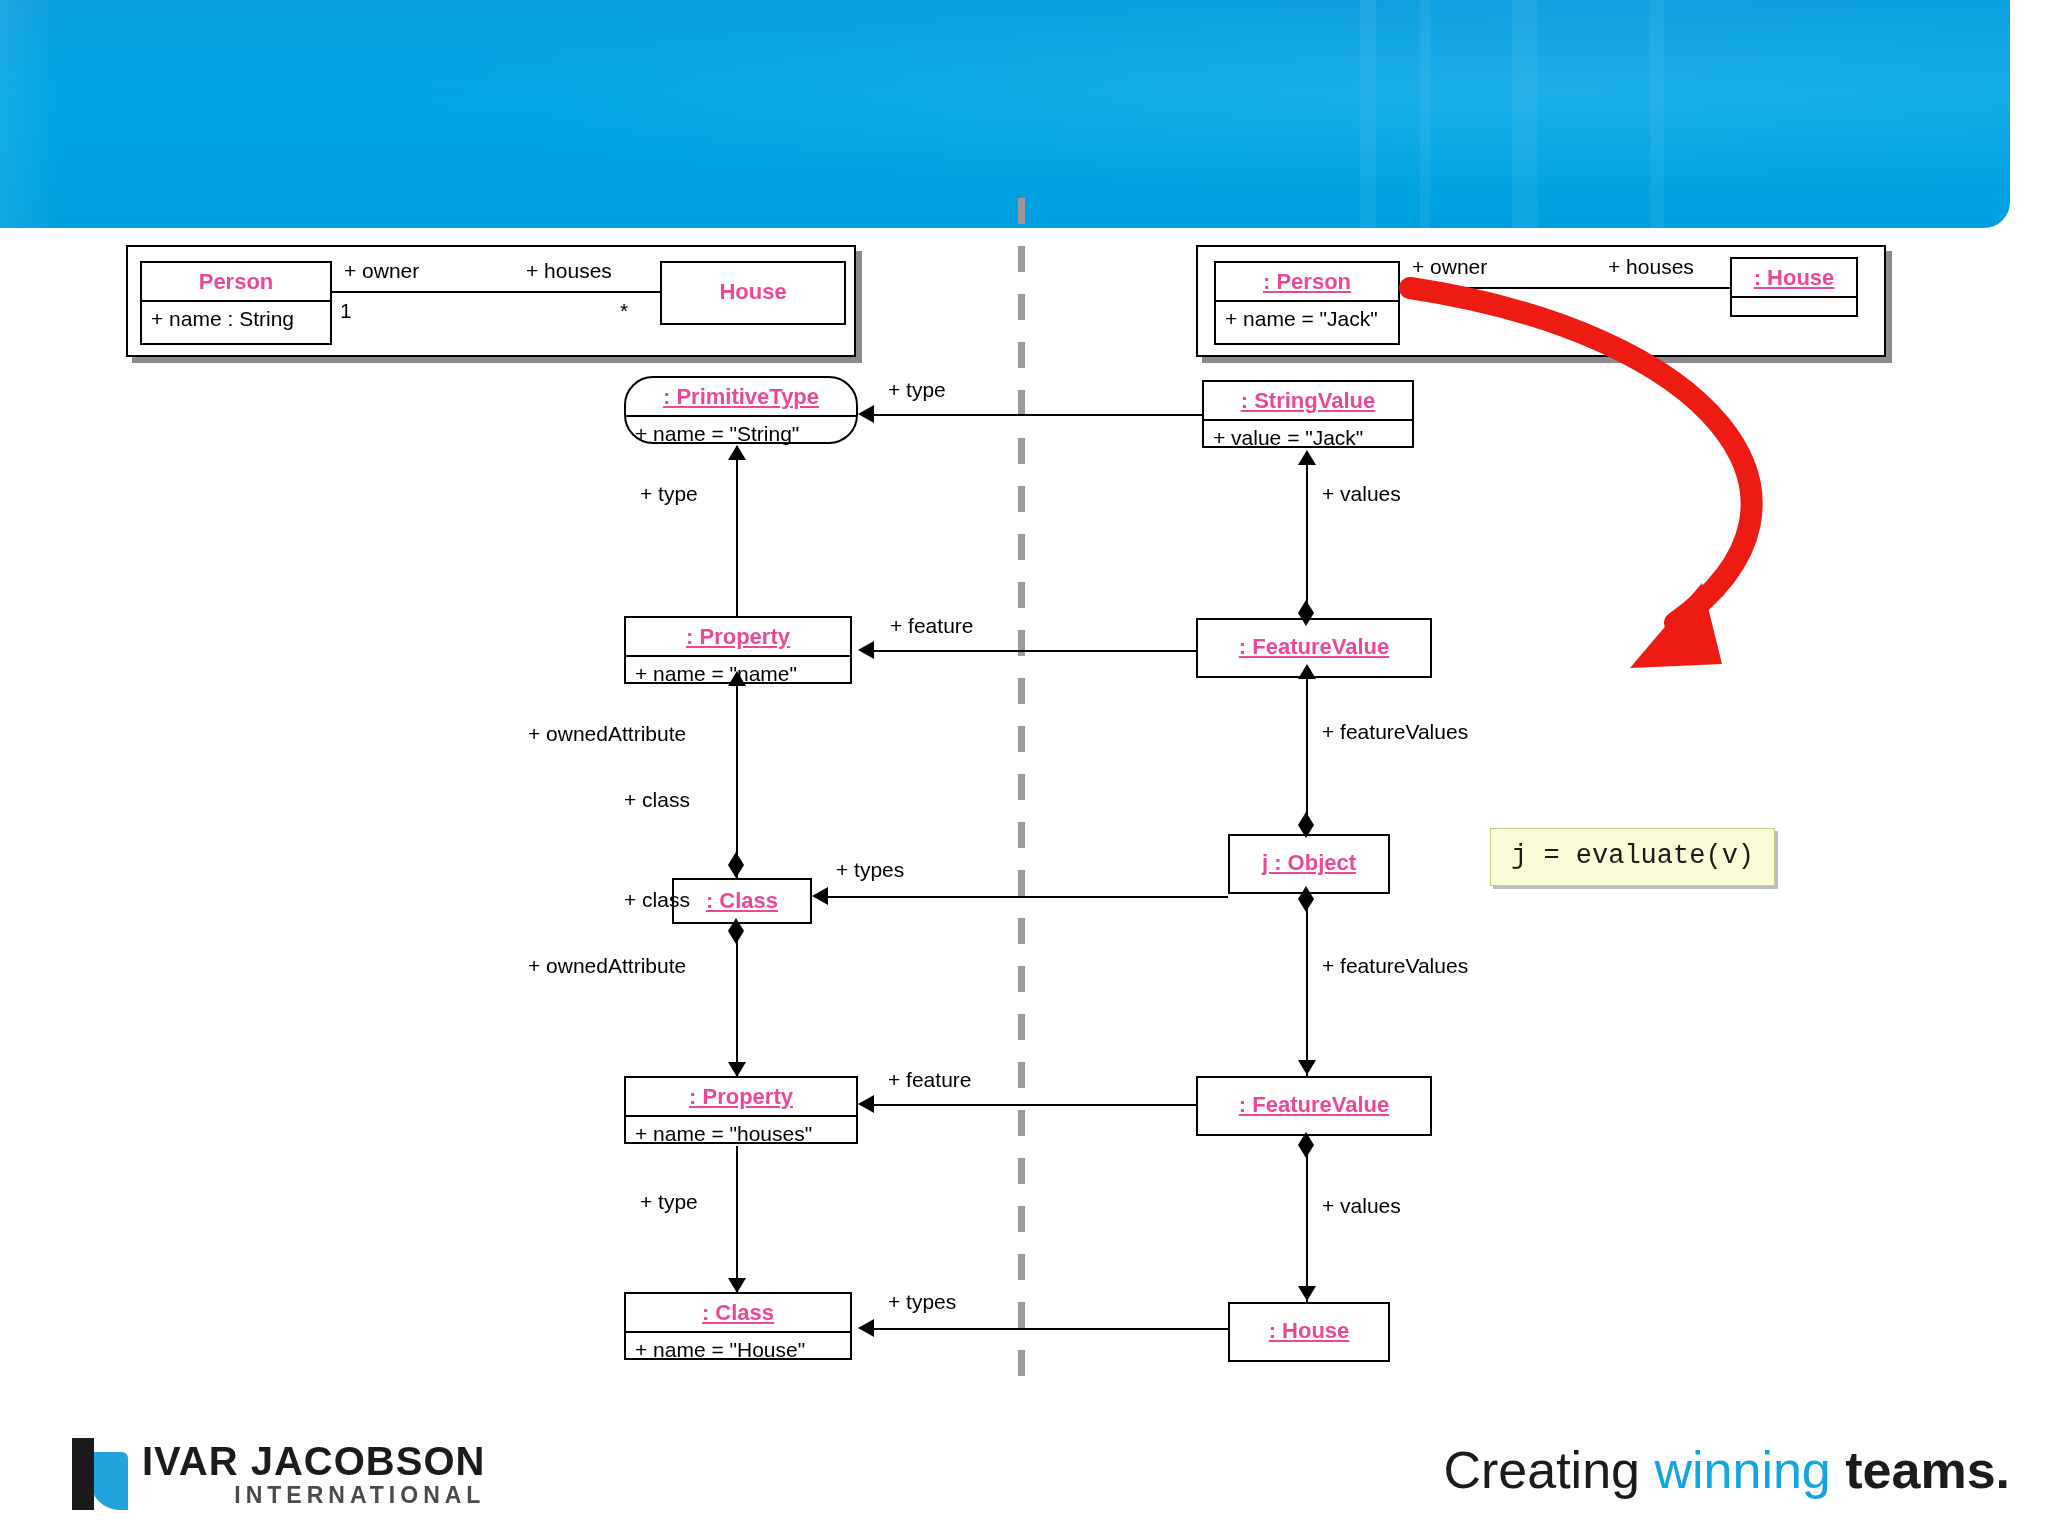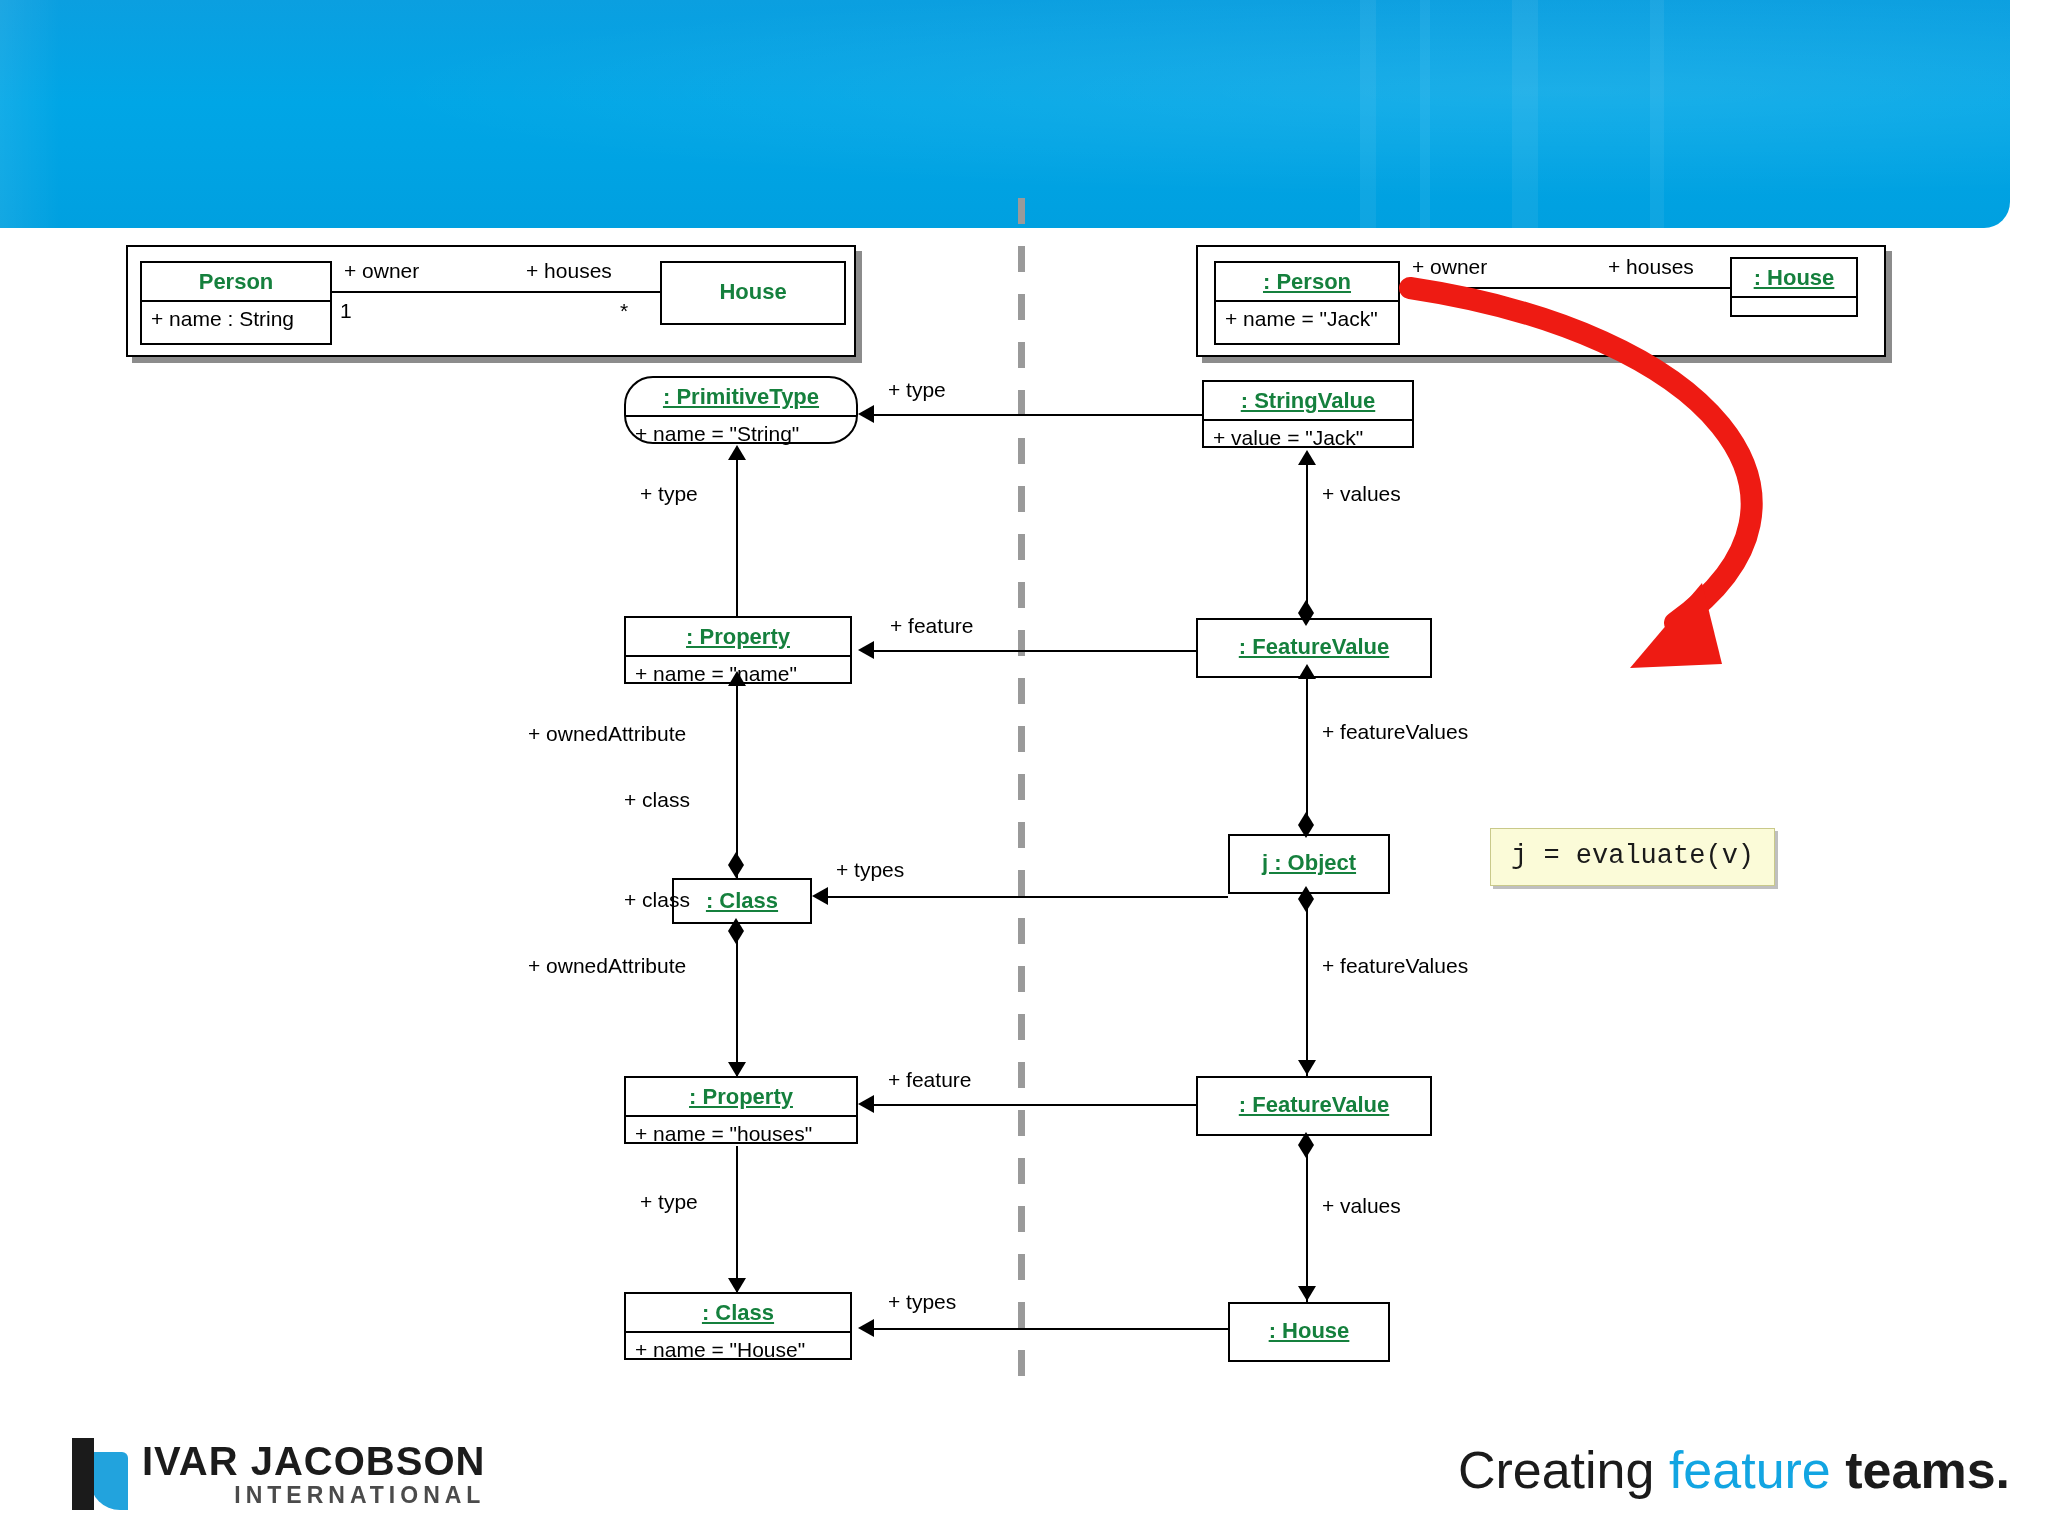--- a/index.html
+++ b/index.html
@@ -64,21 +64,21 @@
   .node {
     position: absolute;
     background: #ffffff;
     border: 2px solid #000000;
     box-sizing: border-box;
   }
   .node .hdr {
     text-align: center;
     font-weight: bold;
     font-size: 22px;
-    color: #15803d;
+    color: #ec4899;
     padding: 6px 8px 5px 8px;
     white-space: nowrap;
   }
   .node .hdr span.u { text-decoration: underline; }
   .node .sep {
     border-top: 2px solid #000;
     height: 0;
   }
   .node .attr {
     font-size: 21px;
@@ -405,16 +405,16 @@
   <div id="logo-mark">
     <div class="swoosh"></div>
     <div class="bar"></div>
   </div>
   <div id="logo-text">
     <div class="l1">IVAR JACOBSON</div>
     <div class="l2">INTERNATIONAL</div>
   </div>
   <div id="tagline">
     <span class="thin">Creating</span>
-    <span class="hl thin">feature</span>
+    <span class="hl thin">winning</span>
     <span>teams.</span>
   </div>
 </div>
 
 </body></html>

